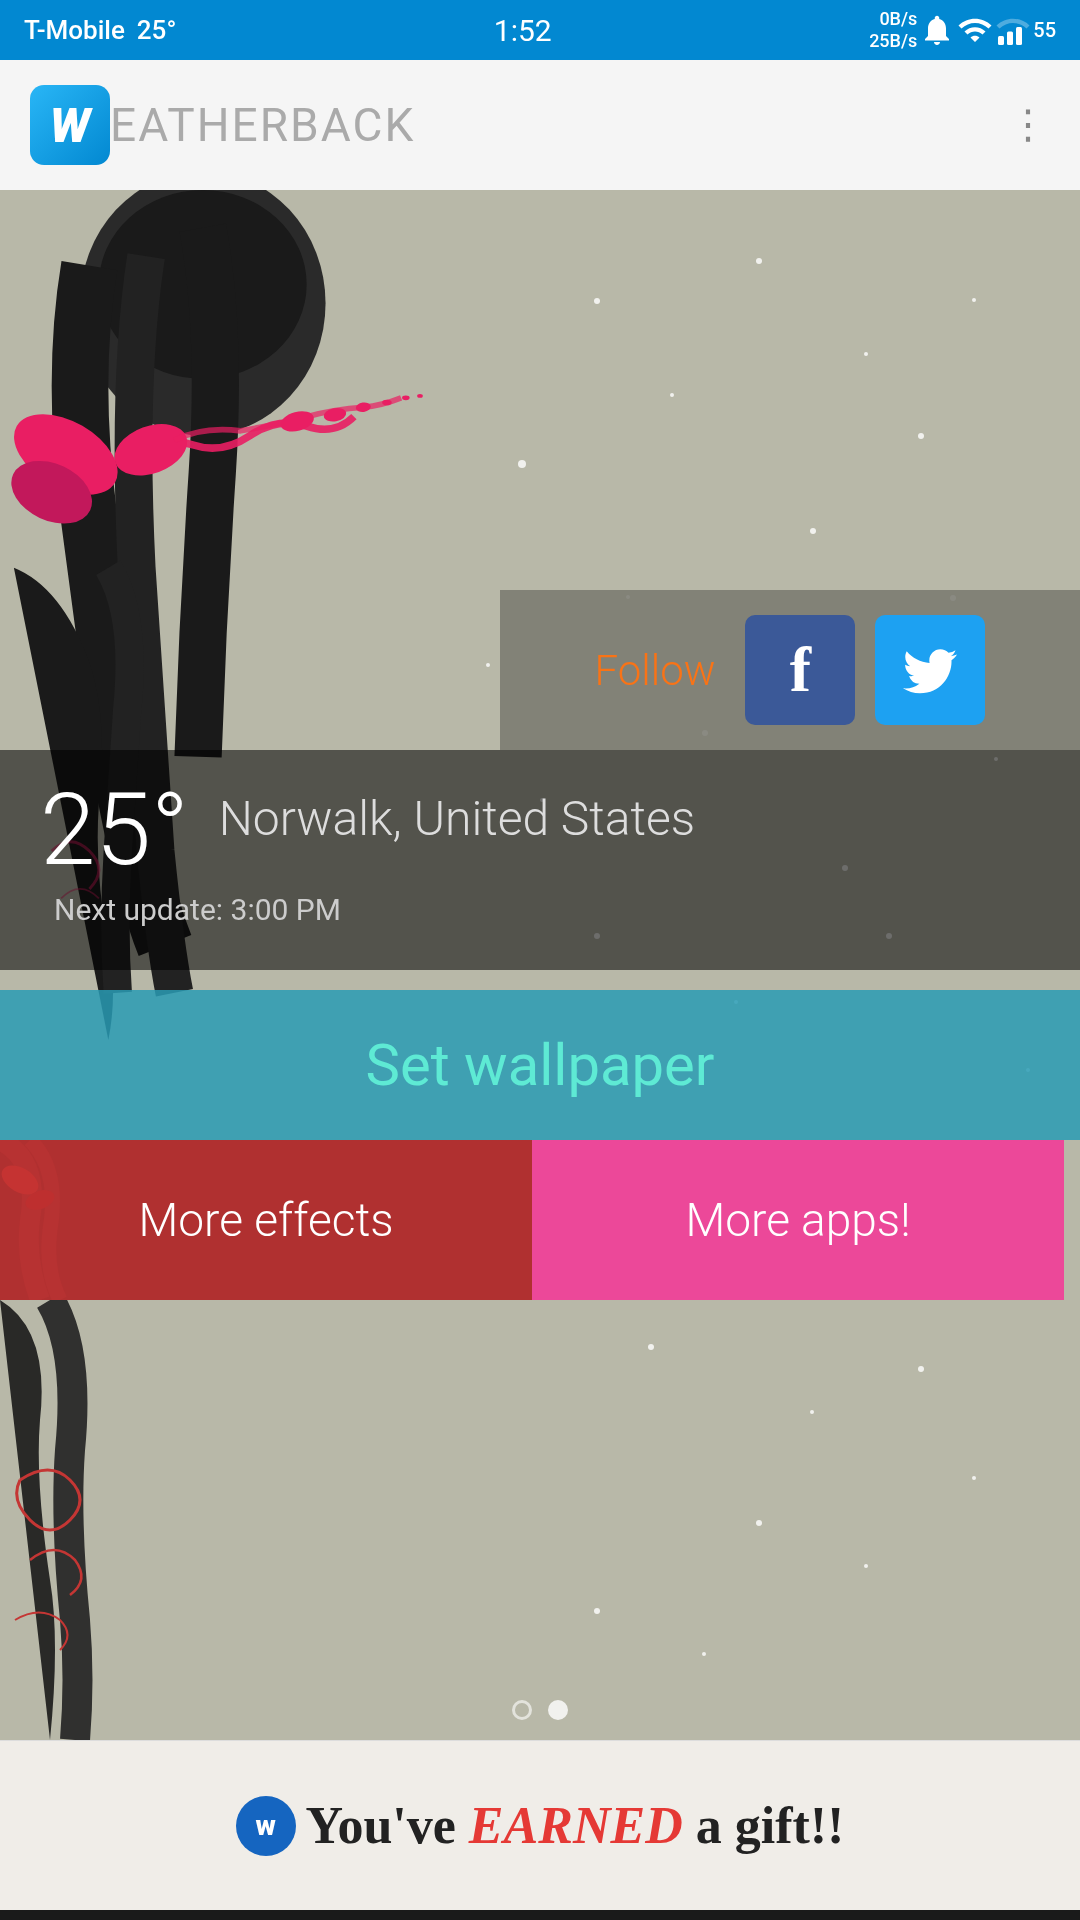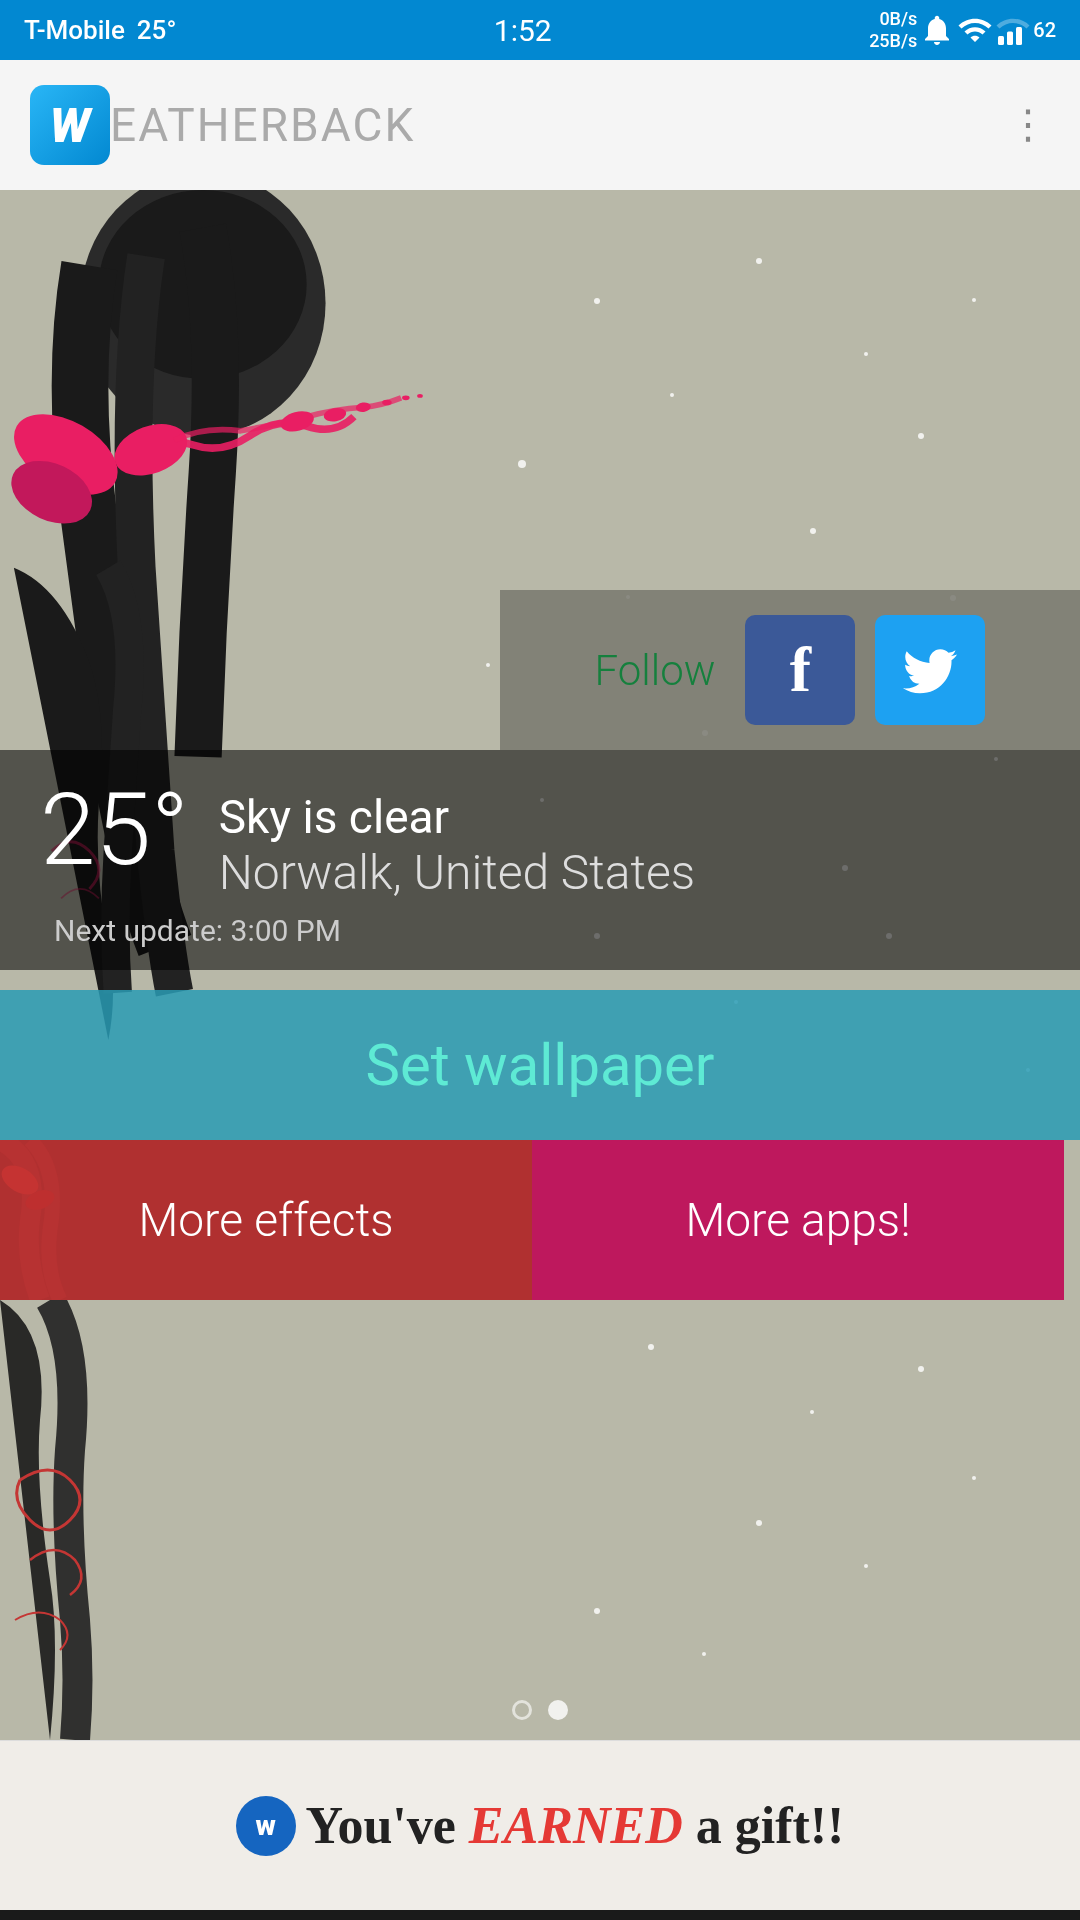--- a/index.html
+++ b/index.html
@@ -119,21 +119,21 @@
       width: 580px;
       height: 160px;
       background: rgba(120, 120, 110, 0.85);
       display: flex;
       align-items: center;
       justify-content: center;
       gap: 20px;
       padding: 0 30px;
     }
     .follow-label {
-      color: #15803d;
+      color: #f97316;
       font-size: 42px;
       font-weight: 300;
       margin-right: 10px;
     }
     .social-btn {
       width: 110px;
       height: 110px;
       border-radius: 10px;
       display: flex;
       align-items: center;
@@ -224,21 +224,21 @@
       align-items: center;
       justify-content: center;
       cursor: pointer;
     }
     .more-effects-btn {
       background: #b03030;
       position: relative;
       overflow: hidden;
     }
     .more-apps-btn {
-      background: #be185d;
+      background: #ec4899;
     }
     .action-btn-text {
       color: white;
       font-size: 46px;
       font-weight: 300;
     }
 
     
     .lower-bg {
       position: absolute;
@@ -330,21 +330,21 @@
     <svg width="36" height="36" viewBox="0 0 24 24" fill="white">
       <path d="M1 9l2 2c4.97-4.97 13.03-4.97 18 0l2-2C16.93 2.93 7.08 2.93 1 9zm8 8l3 3 3-3c-1.65-1.66-4.34-1.66-6 0zm-4-4l2 2c2.76-2.76 7.24-2.76 10 0l2-2C15.14 9.14 8.87 9.14 5 13z"></path>
     </svg>
 
     <svg width="36" height="36" viewBox="0 0 24 24" fill="white">
       <path d="M1 9l2 2c4.97-4.97 13.03-4.97 18 0l2-2C16.93 2.93 7.08 2.93 1 9z" opacity="0.3"></path>
       <rect x="2" y="16" width="4" height="6" rx="1"></rect>
       <rect x="8" y="13" width="4" height="9" rx="1"></rect>
       <rect x="14" y="10" width="4" height="12" rx="1"></rect>
     </svg>
-    <span>62</span>
+    <span>55</span>
   </div>
 </div>
 
 <div class="app-header">
   <div class="logo-container">
     <div class="logo-w-box">
       <span>W</span>
     </div>
     <div class="logo-text">
       <span>EATHER</span><span>BACK</span>
@@ -424,21 +424,20 @@
       <svg width="62" height="62" viewBox="0 0 24 24" fill="white">
         <path d="M22.46 6c-.77.35-1.6.58-2.46.69.88-.53 1.56-1.37 1.88-2.38-.83.5-1.75.85-2.72 1.05C18.37 4.5 17.26 4 16 4c-2.35 0-4.27 1.92-4.27 4.29 0 .34.04.67.11.98C8.28 9.09 5.11 7.38 3 4.79c-.37.63-.58 1.37-.58 2.15 0 1.49.75 2.81 1.91 3.56-.71 0-1.37-.2-1.95-.5v.03c0 2.08 1.48 3.82 3.44 4.21a4.22 4.22 0 0 1-1.93.07 4.28 4.28 0 0 0 4 2.98 8.521 8.521 0 0 1-5.33 1.84c-.34 0-.68-.02-1.02-.06C3.44 20.29 5.7 21 8.12 21 16 21 20.33 14.46 20.33 8.79c0-.19 0-.37-.01-.56.84-.6 1.56-1.36 2.14-2.23z"></path>
       </svg>
     </div>
   </div>
 
   <div class="weather-info">
     <div class="temp-condition">
       <div class="temperature">25°</div>
       <div class="condition-location">
-        <div class="condition-text">Sky is clear</div>
         <div class="location-text">Norwalk, United States</div>
       </div>
     </div>
     <div class="next-update">
       <span>Next update:</span>
       <span>3:00 PM</span>
     </div>
   </div>
 
   <div class="set-wallpaper-btn">

